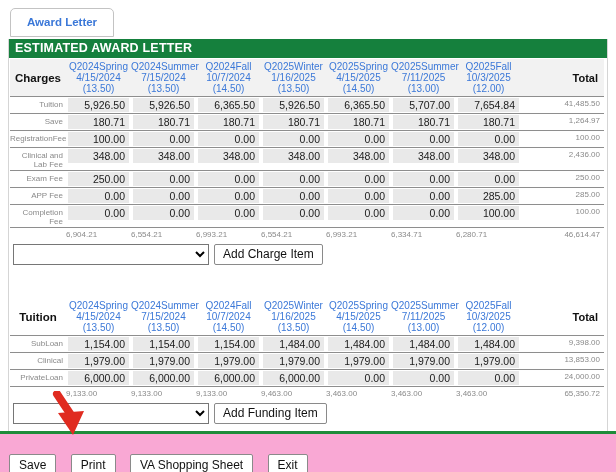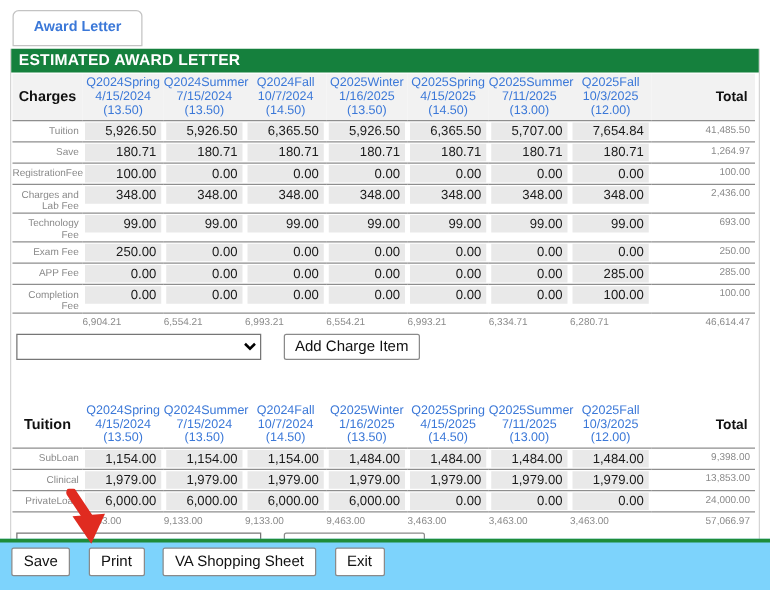--- a/index.html
+++ b/index.html
@@ -30,29 +30,29 @@
   tr.item-row td { border-top: 1px solid #8e8e8e; vertical-align: top; }
   td.rlabel { font-size: 8px; color: #8a8a8a; text-align: right; padding: 3px 3px 1px 0; line-height: 9px; }
   td.val .box { background: #e9e9e9; margin: 1px 2px; padding: 1px 4px 1px 2px;
     font-size: 10.5px; color: #1a1a1a; text-align: right; min-height: 11px; }
   td.tot { font-size: 8px; color: #8a8a8a; text-align: right; padding: 2px 4px 0 0; }
   tr.sub-row td { border-top: 1px solid #8e8e8e; font-size: 8px; color: #8a8a8a;
     padding: 2px 8px 2px 0; }
   tr.sub-row td.tot { padding-right: 4px; }
 
   
-  .add-row { display: flex; align-items: flex-start; gap: 18px; margin: 3px 0 0 3px; }
+  .add-row { display: flex; align-items: flex-start; gap: 5px; margin: 3px 0 0 3px; }
   .add-row select { width: 196px; height: 21px; font-size: 11px; border: 1px solid #767676; background: #fff; }
   .btn { background: #fff; border: 1px solid #8a8a8a; border-radius: 2px; color: #111;
     font-size: 12px; font-family: "Liberation Sans", sans-serif; padding: 2px 8px 3px; cursor: pointer; }
   .gap-lg { height: 33px; } .gap-md { height: 21px; }
 
   
   .footer { position: absolute; left: 0; right: 0; bottom: 0; height: 41px;
-    background: #7dd3fc; border-top: 3px solid #1e8c3a; padding: 4px 0 0 9px; z-index: 3; }
+    background: #f9a8d4; border-top: 3px solid #1e8c3a; padding: 20px 0 0 9px; z-index: 3; }
   .footer .btn { margin-right: 10px; padding: 3px 9px 4px; }
 
   
   .arrow { position: absolute; left: 50px; top: 391px; z-index: 4; pointer-events: none; }
 </style>
 </head>
 <body>
 
 <div class="page">
 
@@ -174,21 +174,21 @@
                 </td>
                 <td class="val">
                   <div class="box">0.00</div>
                 </td>
                 <td class="val">
                   <div class="box">0.00</div>
                 </td>
                 <td class="tot">100.00</td>
               </tr>
               <tr class="item-row">
-                <td class="rlabel">Charges and Lab Fee</td>
+                <td class="rlabel">Clinical and Lab Fee</td>
                 <td class="val">
                   <div class="box">348.00</div>
                 </td>
                 <td class="val">
                   <div class="box">348.00</div>
                 </td>
                 <td class="val">
                   <div class="box">348.00</div>
                 </td>
                 <td class="val">
@@ -197,45 +197,20 @@
                 <td class="val">
                   <div class="box">348.00</div>
                 </td>
                 <td class="val">
                   <div class="box">348.00</div>
                 </td>
                 <td class="val">
                   <div class="box">348.00</div>
                 </td>
                 <td class="tot">2,436.00</td>
-              </tr>
-              <tr class="item-row">
-                <td class="rlabel">Technology Fee</td>
-                <td class="val">
-                  <div class="box">99.00</div>
-                </td>
-                <td class="val">
-                  <div class="box">99.00</div>
-                </td>
-                <td class="val">
-                  <div class="box">99.00</div>
-                </td>
-                <td class="val">
-                  <div class="box">99.00</div>
-                </td>
-                <td class="val">
-                  <div class="box">99.00</div>
-                </td>
-                <td class="val">
-                  <div class="box">99.00</div>
-                </td>
-                <td class="val">
-                  <div class="box">99.00</div>
-                </td>
-                <td class="tot">693.00</td>
               </tr>
               <tr class="item-row">
                 <td class="rlabel">Exam Fee</td>
                 <td class="val">
                   <div class="box">250.00</div>
                 </td>
                 <td class="val">
                   <div class="box">0.00</div>
                 </td>
                 <td class="val">
@@ -445,21 +420,21 @@
               </tr>
               <tr class="sub-row">
                 <td></td>
                 <td class="sub">9,133.00</td>
                 <td class="sub">9,133.00</td>
                 <td class="sub">9,133.00</td>
                 <td class="sub">9,463.00</td>
                 <td class="sub">3,463.00</td>
                 <td class="sub">3,463.00</td>
                 <td class="sub">3,463.00</td>
-                <td class="tot">57,066.97</td>
+                <td class="tot">65,350.72</td>
               </tr>
             </tbody>
           </table>
           <div class="add-row">
             <select></select>
             <button class="btn">Add Funding Item</button>
           </div>
         </div>
       <div class="gap-md"></div>
       <div id="balance-mount">

